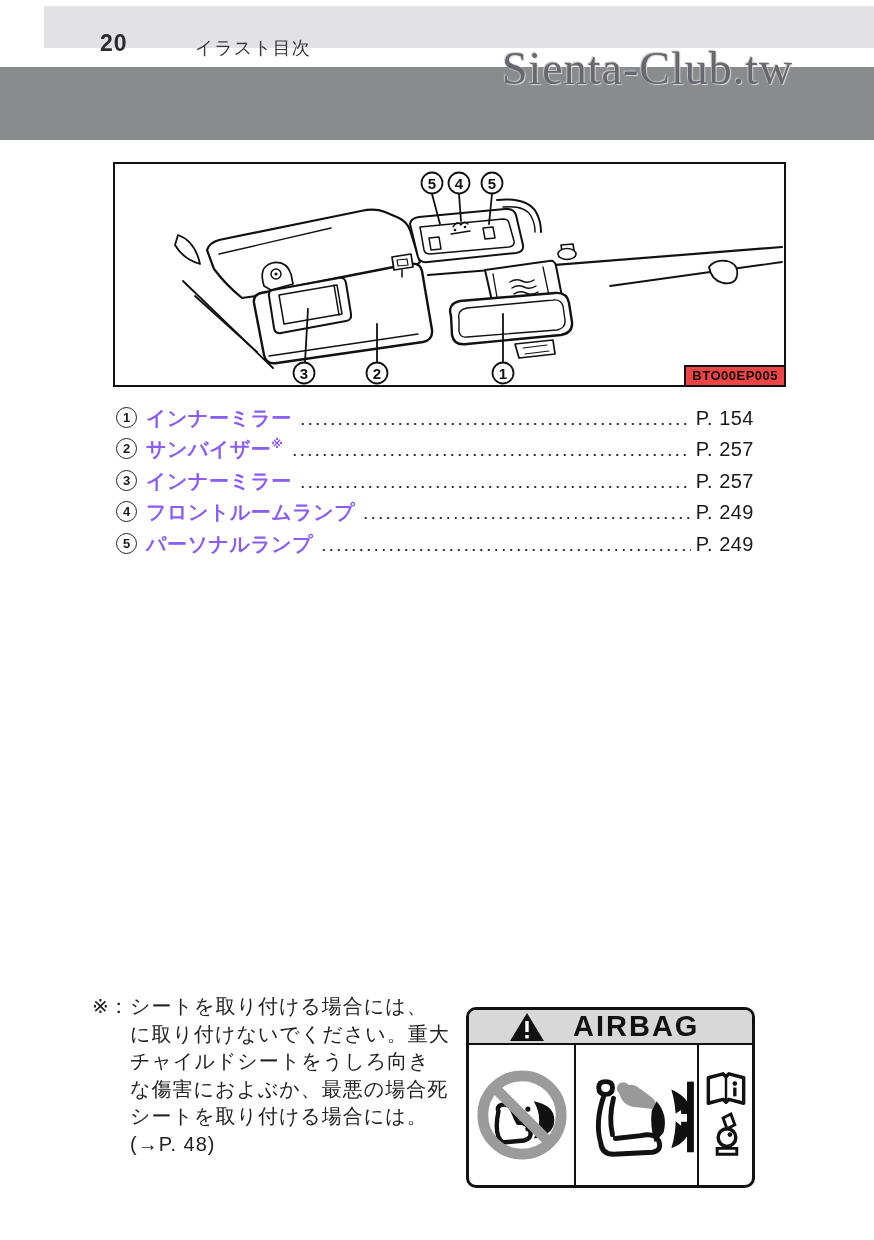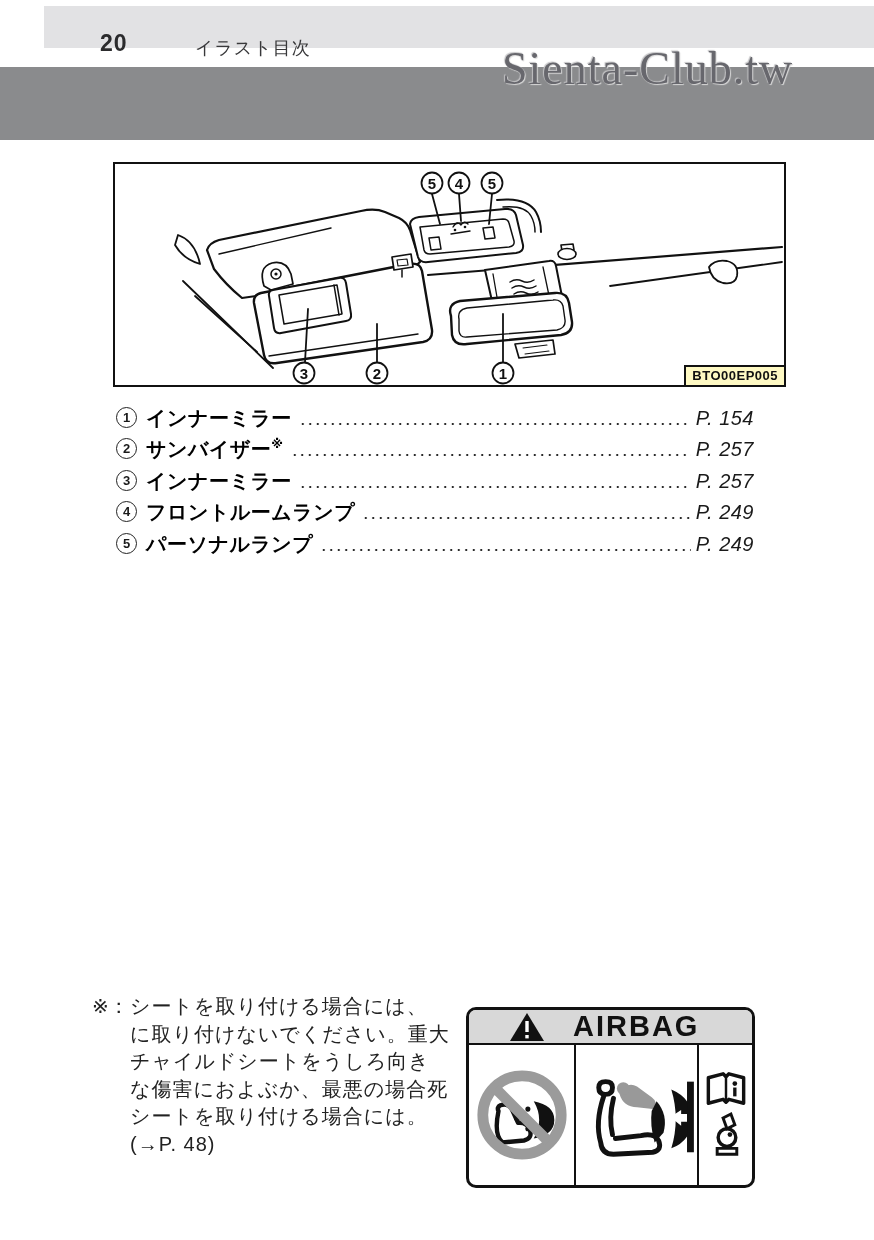--- a/index.html
+++ b/index.html
@@ -27,47 +27,47 @@
     text-shadow:1px 1px 1px #d9d9d9,-1px -1px 1px #c4c4c6;
     z-index:3;white-space:nowrap;
   }
   
   .figure-box{
     position:absolute;left:113px;top:162px;width:669px;height:221px;
     border:2px solid #111;background:#fff;
   }
   .figure-box svg{position:absolute;left:0;top:0;}
   .figure-code{
-    position:absolute;right:-2px;bottom:-2px;border:2px solid #111;background:#fef9c3;
+    position:absolute;right:-2px;bottom:-2px;border:2px solid #111;background:#ef4444;
     font-size:13px;font-weight:bold;letter-spacing:0.5px;padding:1px 6px 2px 6px;color:#111;
   }
   
   .index-list{
     position:absolute;left:116px;top:398px;width:638px;
   }
   .index-row{
     display:flex;align-items:flex-end;height:31.5px;
   }
   .num-circle{
     flex:0 0 auto;width:19px;height:19px;border:1.6px solid #222;border-radius:50%;
     font-size:13px;font-weight:bold;line-height:19px;text-align:center;color:#1a1a1a;
     margin-bottom:2px;
   }
   .row-label{
-    flex:0 0 auto;margin-left:9px;font-size:20px;font-weight:bold;color:#000000;
+    flex:0 0 auto;margin-left:9px;font-size:20px;font-weight:bold;color:#8b5cf6;
     letter-spacing:0.5px;white-space:nowrap;line-height:24px;
   }
   .row-label sup{font-size:12px;font-weight:bold;vertical-align:super;}
   .leader{
     flex:1 1 auto;height:4px;margin:0 5px 4px 7px;align-self:flex-end;
     background-image:radial-gradient(circle,#2b2b2b 1.3px,transparent 1.5px);
     background-size:7.5px 4px;background-repeat:repeat-x;background-position:left center;
   }
   .row-page{
-    flex:0 0 auto;font-size:20px;color:#1a1a1a;white-space:nowrap;line-height:24px;letter-spacing:0.5px;font-style:italic;
+    flex:0 0 auto;font-size:20px;color:#1a1a1a;white-space:nowrap;line-height:24px;letter-spacing:0.5px;
   }
   
   .footnote{
     position:absolute;left:92px;top:993px;display:flex;
   }
   .footnote-marker{
     flex:0 0 38px;font-size:20px;color:#222;line-height:27.5px;letter-spacing:0;
   }
   .footnote-lines{flex:0 0 auto;}
   .footnote-line{

